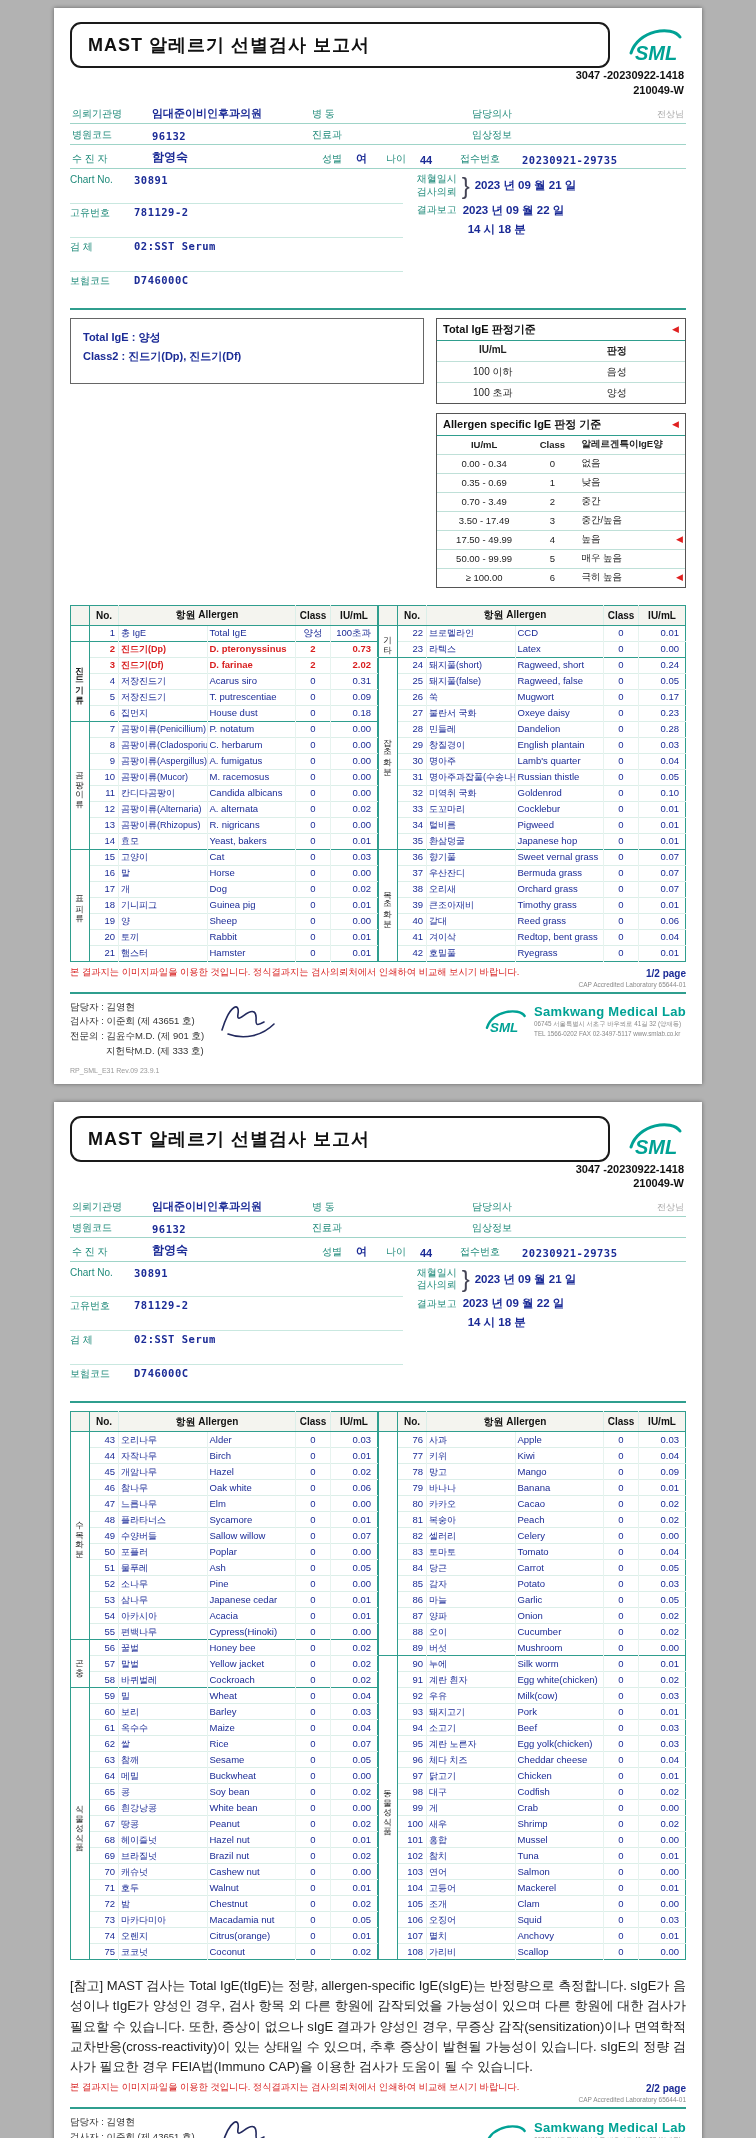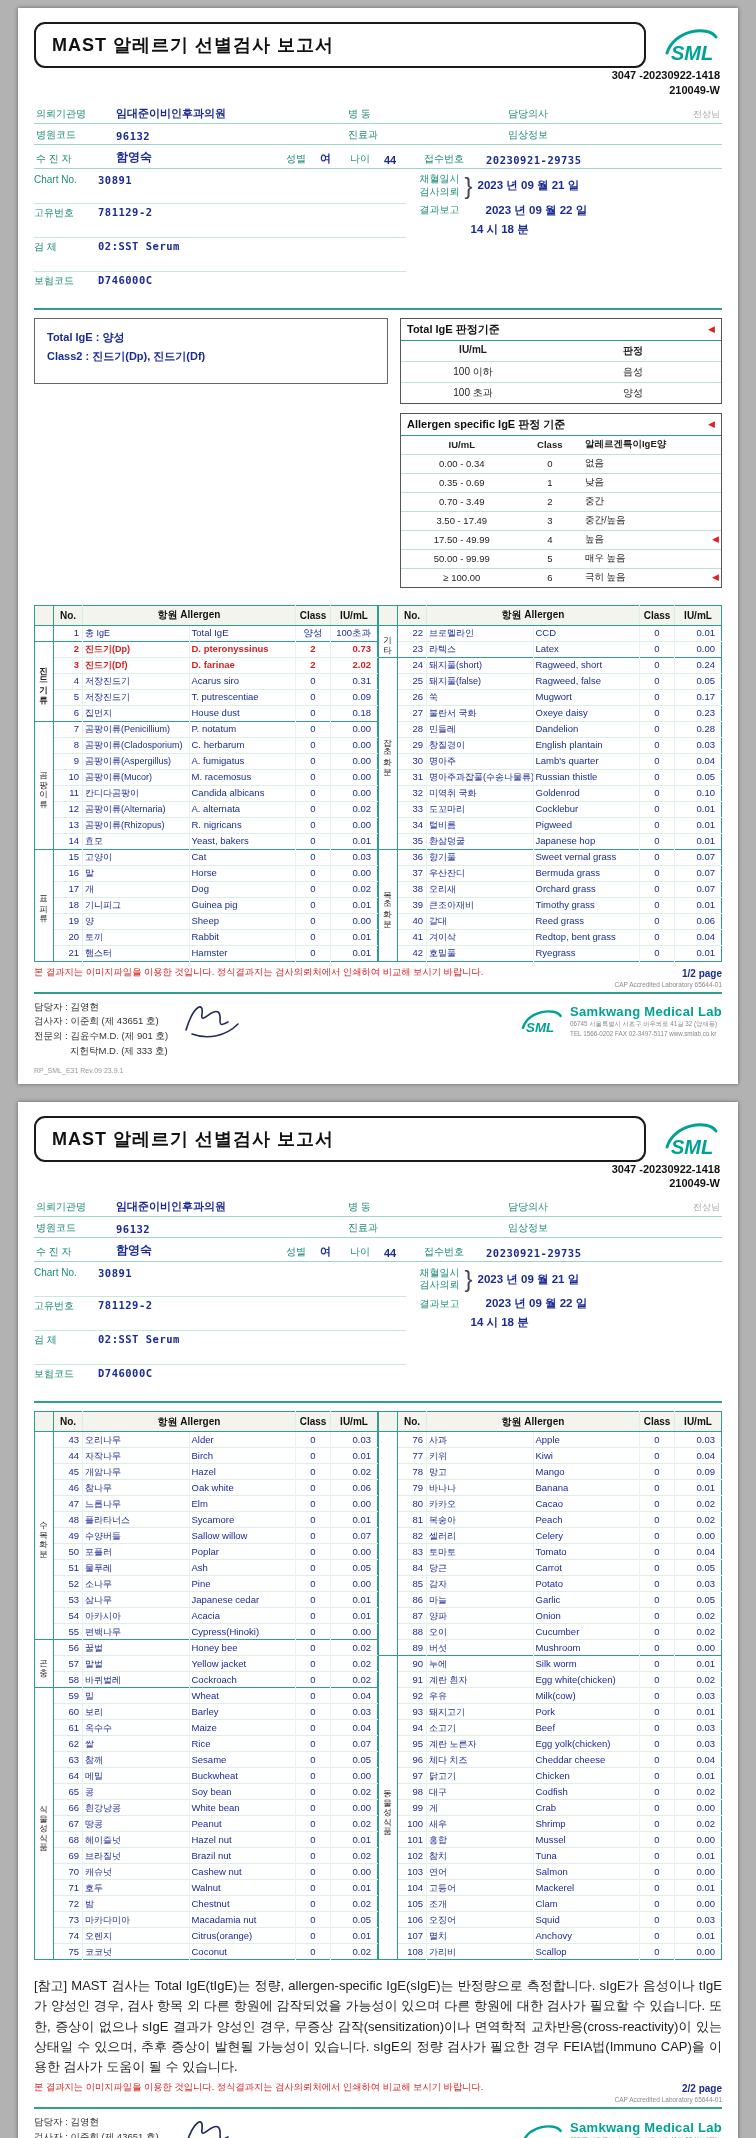--- a/index.html
+++ b/index.html
@@ -1,17 +1,17 @@
 <!DOCTYPE html>
 <html><head>
 <meta charset="utf-8">
 <style>
   html,body{margin:0;padding:0;background:#b2b2b2;}
   body{width:756px;font-family:"Liberation Sans","DejaVu Sans",sans-serif;padding:8px 0 10px;box-sizing:border-box;}
-  .page{width:720px;margin:0 auto 18px;background:#fff;min-height:1050px;box-sizing:border-box;
+  .page{width:648px;margin:0 auto 18px;background:#fff;min-height:1050px;box-sizing:border-box;
         padding:14px 16px 10px;box-shadow:0 0 4px rgba(0,0,0,.45);position:relative;}
   
   .title-row{display:flex;align-items:flex-start;}
   .title-box{flex:1;border:2px solid #1a1a1a;border-radius:11px;padding:9px 16px;margin-right:16px;}
   .title-text{font-size:18px;font-weight:bold;letter-spacing:1px;color:#111;}
   .logo-top{width:60px;flex:0 0 auto;}
   .logo-sml-text{font-size:20px;font-weight:bold;font-style:italic;fill:#00a295;font-family:"Liberation Sans",sans-serif;}
   .logo-sml-text-sm{font-size:17px;font-weight:bold;font-style:italic;fill:#00a295;font-family:"Liberation Sans",sans-serif;}
   .report-ids{text-align:right;font-size:11px;font-weight:bold;color:#111;line-height:1.35;margin:-4px 2px 4px 0;}
   
@@ -29,21 +29,21 @@
   .pblock{display:flex;padding-top:3px;}
   .pleft{width:54%;}
   .mrow{display:flex;align-items:flex-start;border-bottom:1px solid #c9e8e0;padding:2px 0 17px;}
   .mrow:last-child{border-bottom:none;}
   .w64{width:64px;display:inline-block;}
   .pright{flex:1;padding-left:14px;}
   .drow1{display:flex;align-items:center;}
   .dlabels{line-height:1.25;}
   .brace{font-size:24px;font-weight:200;color:#445;margin:0 5px;}
   .dated{font-size:11.5px;}
-  .drow2{display:flex;align-items:center;margin-top:3px;gap:20px;}
+  .drow2{display:flex;align-items:center;margin-top:3px;}
   .drow2 .plab{width:46px;}
   .drow3{margin-left:51px;margin-top:1px;}
   .sep-thick{border-top:2.5px solid #2f9e8e;margin-top:3px;}
   
   .summary-row{display:flex;align-items:flex-start;margin-top:8px;}
   .sumbox{width:352px;border:1.2px solid #666;margin-right:12px;}
   .sumhead{background:#f0f0ea;text-align:center;font-weight:bold;font-size:11.5px;padding:4px 0;border-bottom:1.2px solid #666;color:#111;}
   .sumbody{padding:9px 12px 16px;font-size:11px;color:#1b2b96;font-weight:bold;line-height:1.8;}
   .critcol{flex:1;}
   .critbox{border:1.6px solid #555;margin-bottom:9px;background:#fff;}

